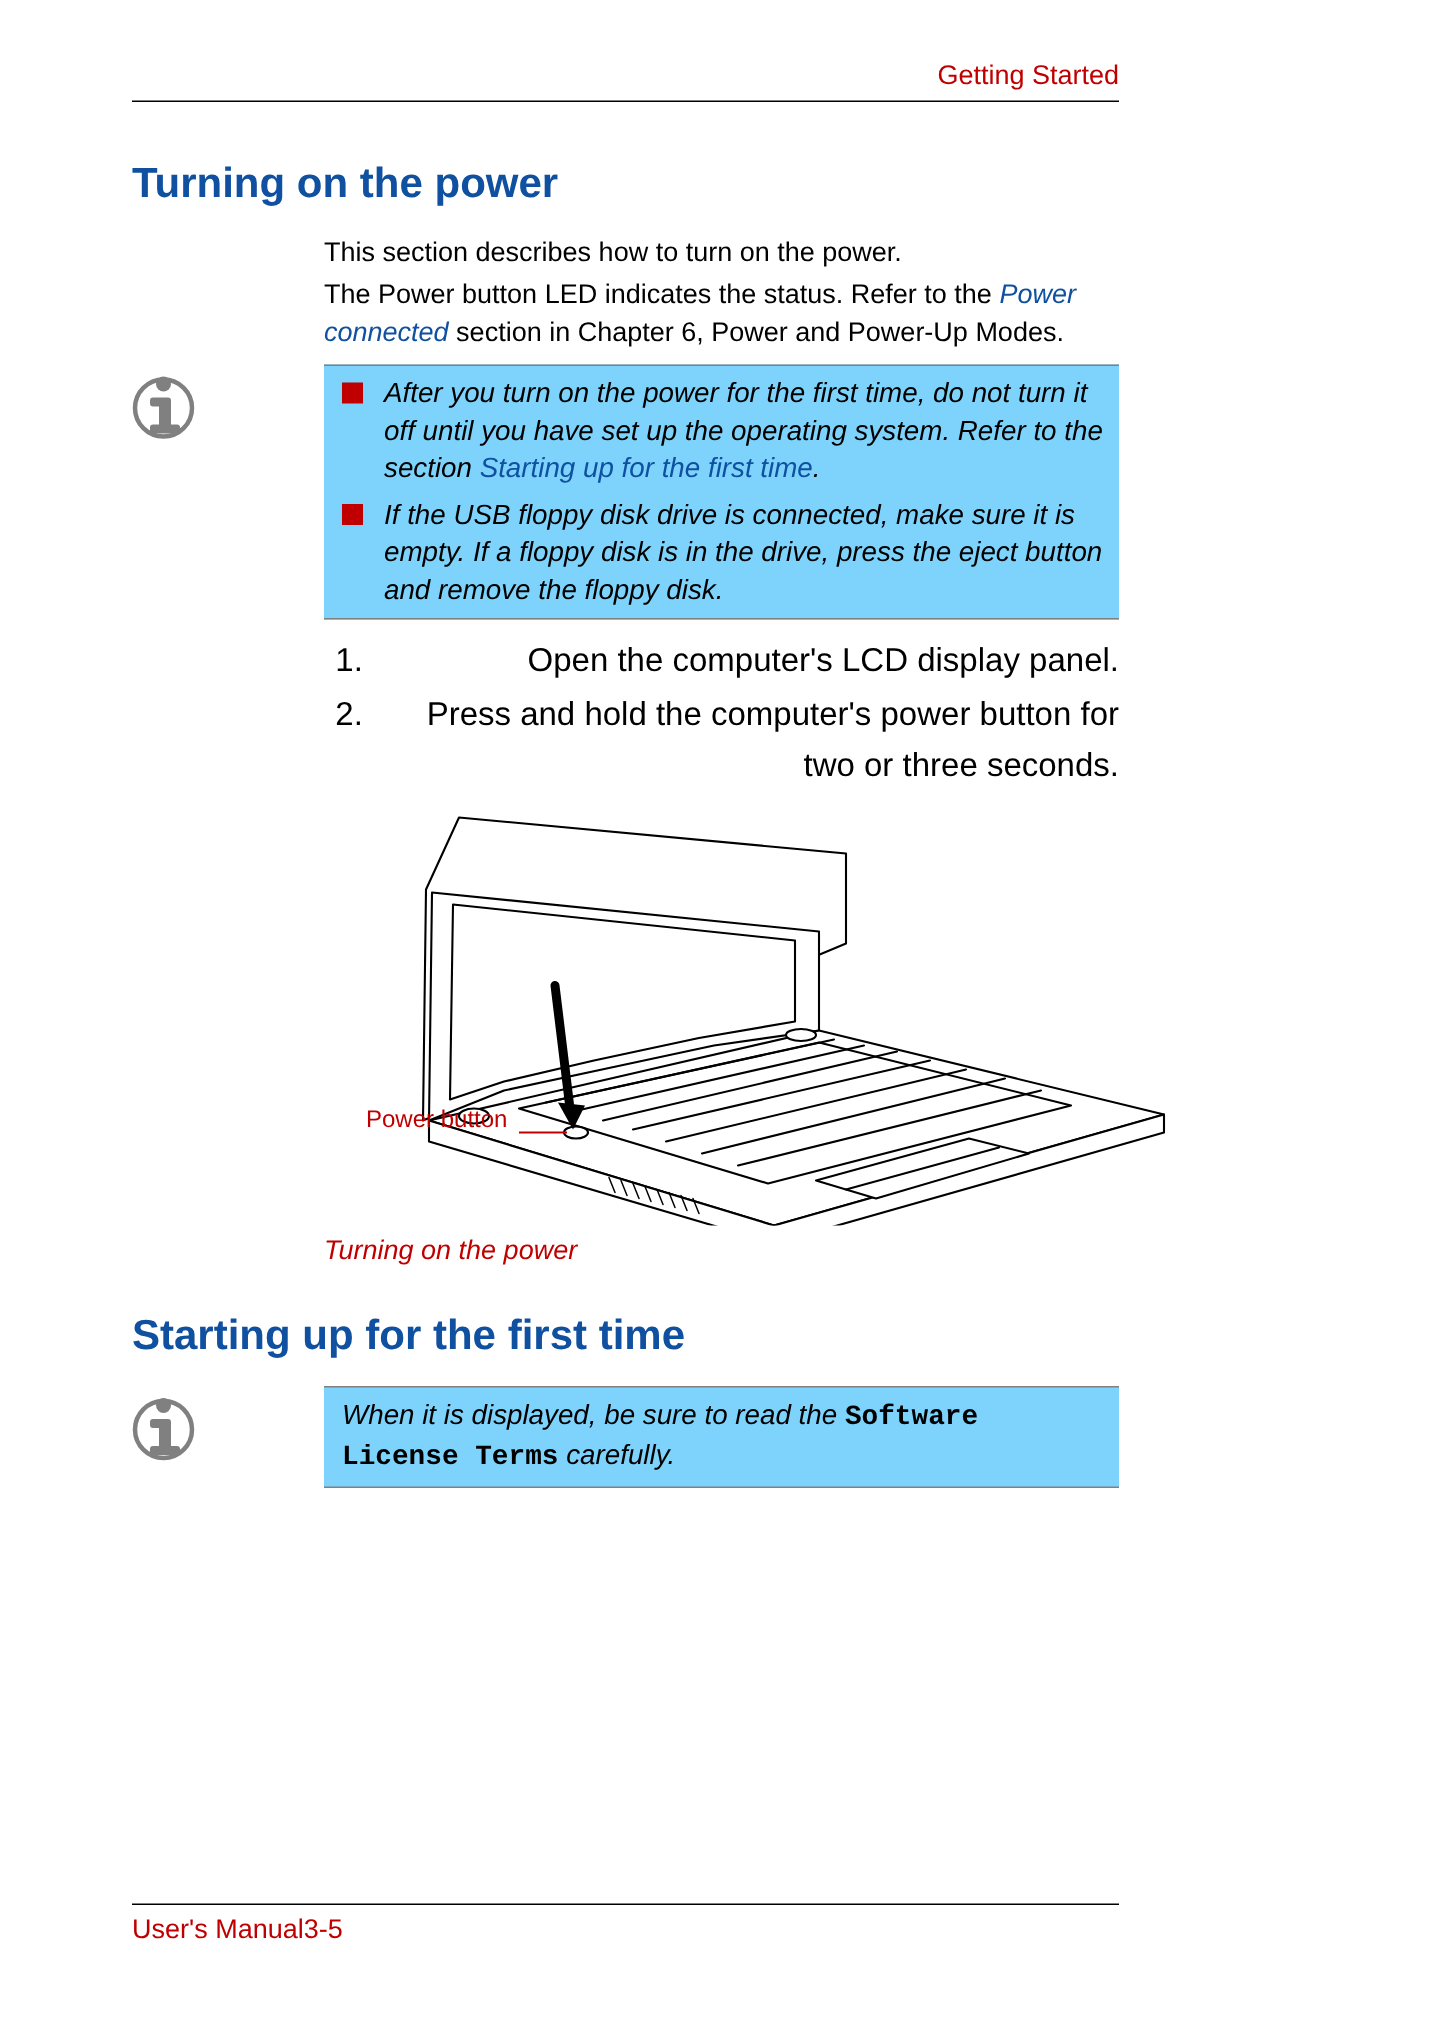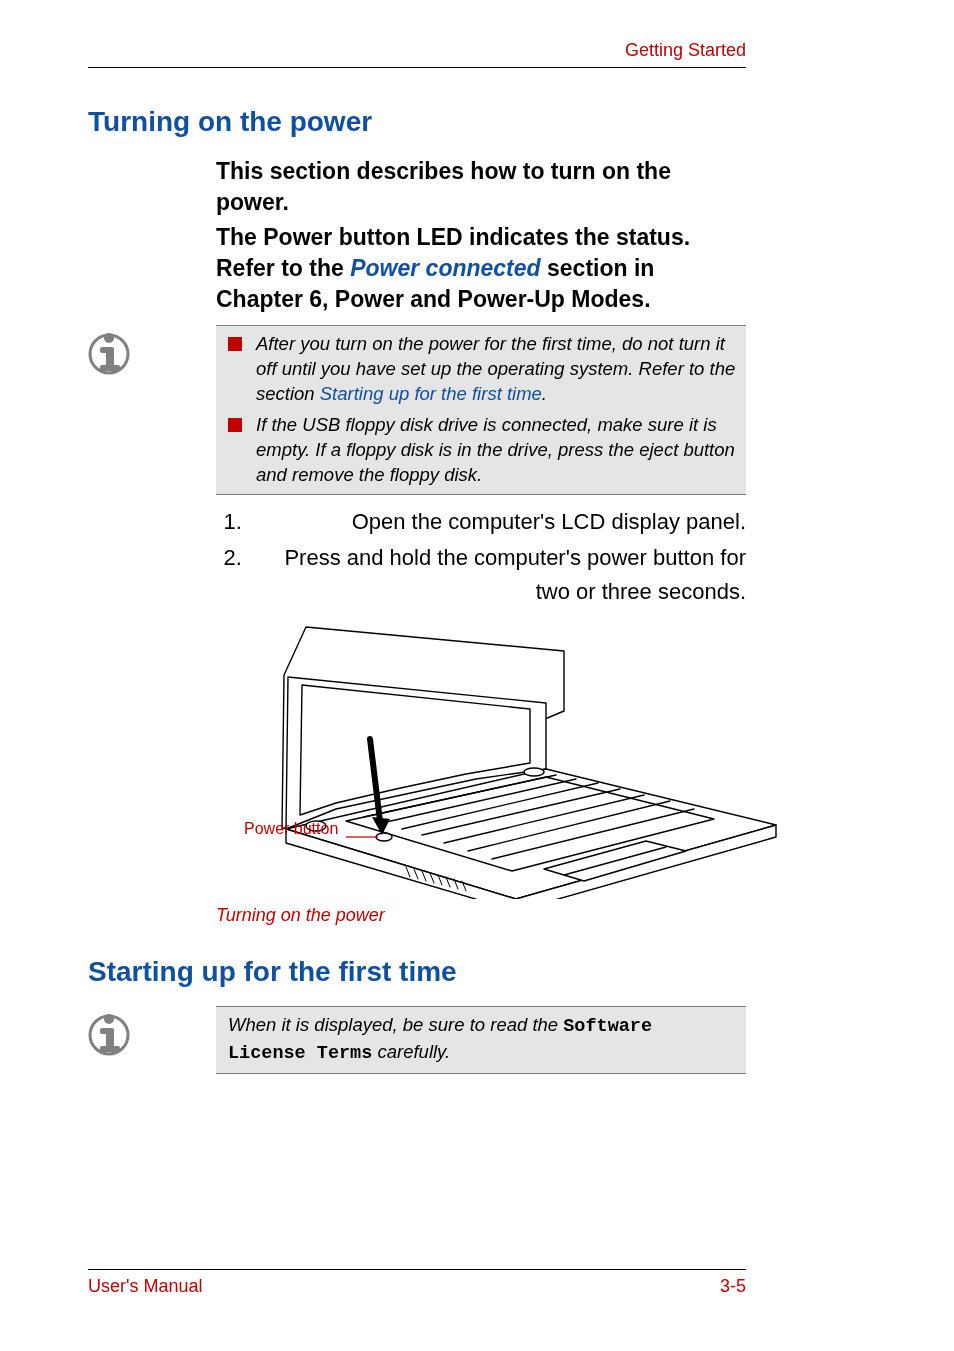--- a/index.html
+++ b/index.html
@@ -26,43 +26,42 @@
     border-bottom: 1px solid #000;
   }
   .h1 {
     color: #1050a0;
     font-size: 28px;
     font-weight: bold;
     margin: 38px 0 18px 0;
   }
   .body-col {
     margin-left: 128px;
-    font-size: 23px;
+    font-size: 18px;
     line-height: 1.35;
-    font-weight: bold;
   }
   .para { margin: 0 0 4px 0; }
   .link { color: #1050a0; font-style: italic; }
   .info-box {
     position: relative;
     margin-top: 10px;
     min-height: 90px;
   }
   .info-icon {
     position: absolute;
     left: 0;
     top: 6px;
     width: 42px;
     height: 48px;
   }
   .info-content {
     margin-left: 128px;
     border-top: 1px solid #808080;
     border-bottom: 1px solid #808080;
-    background: #e5e5e5;
+    background: #7dd3fc;
     padding: 6px 8px 6px 12px;
     font-size: 18.5px;
     line-height: 1.35;
   }
   .bullet-row { display: flex; align-items: flex-start; margin-bottom: 6px; }
   .bullet-row:last-child { margin-bottom: 0; }
   .sq { width: 14px; height: 14px; background: #c00000; flex-shrink: 0; margin: 5px 14px 0 0; }
   .bullet-text { flex: 1; font-style: italic; }
   ol.steps {
     margin: 10px 0 0 128px;
@@ -88,21 +87,21 @@
     color: #c00000;
     font-size: 16px;
   }
   .mono-bold { font-family: "Courier New", monospace; font-weight: bold; font-style: normal; }
   .footer {
     position: absolute;
     left: 88px; right: 88px; bottom: 64px;
     border-top: 1px solid #000;
     padding-top: 6px;
     display: flex;
-    justify-content: space-between;
+    justify-content: flex-start;
     font-size: 18px;
     color: #c00000;
   }
 </style>
 </head>
 <body>
 
 <div class="page">
 
   <div class="header-top">

